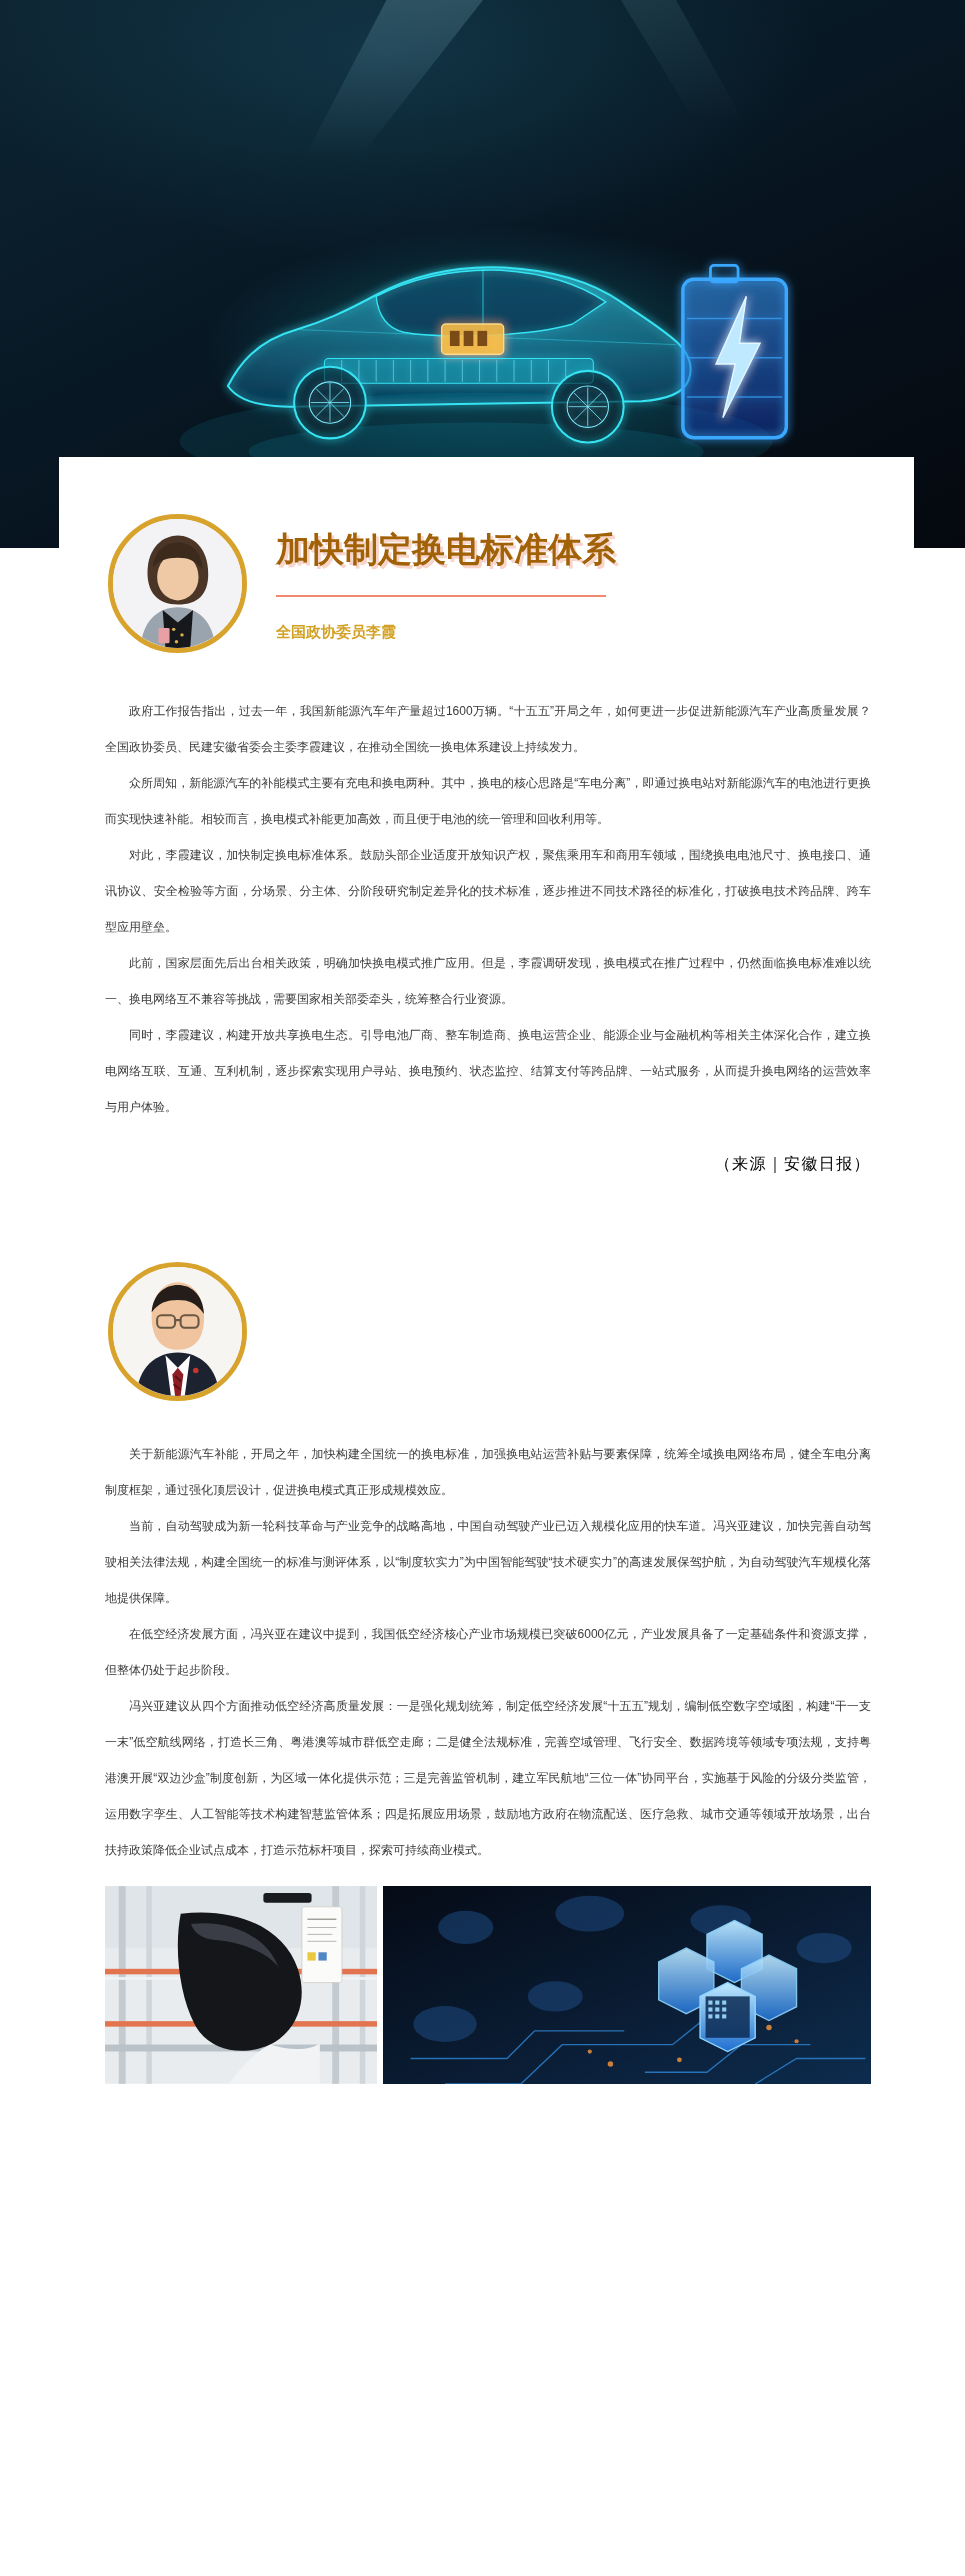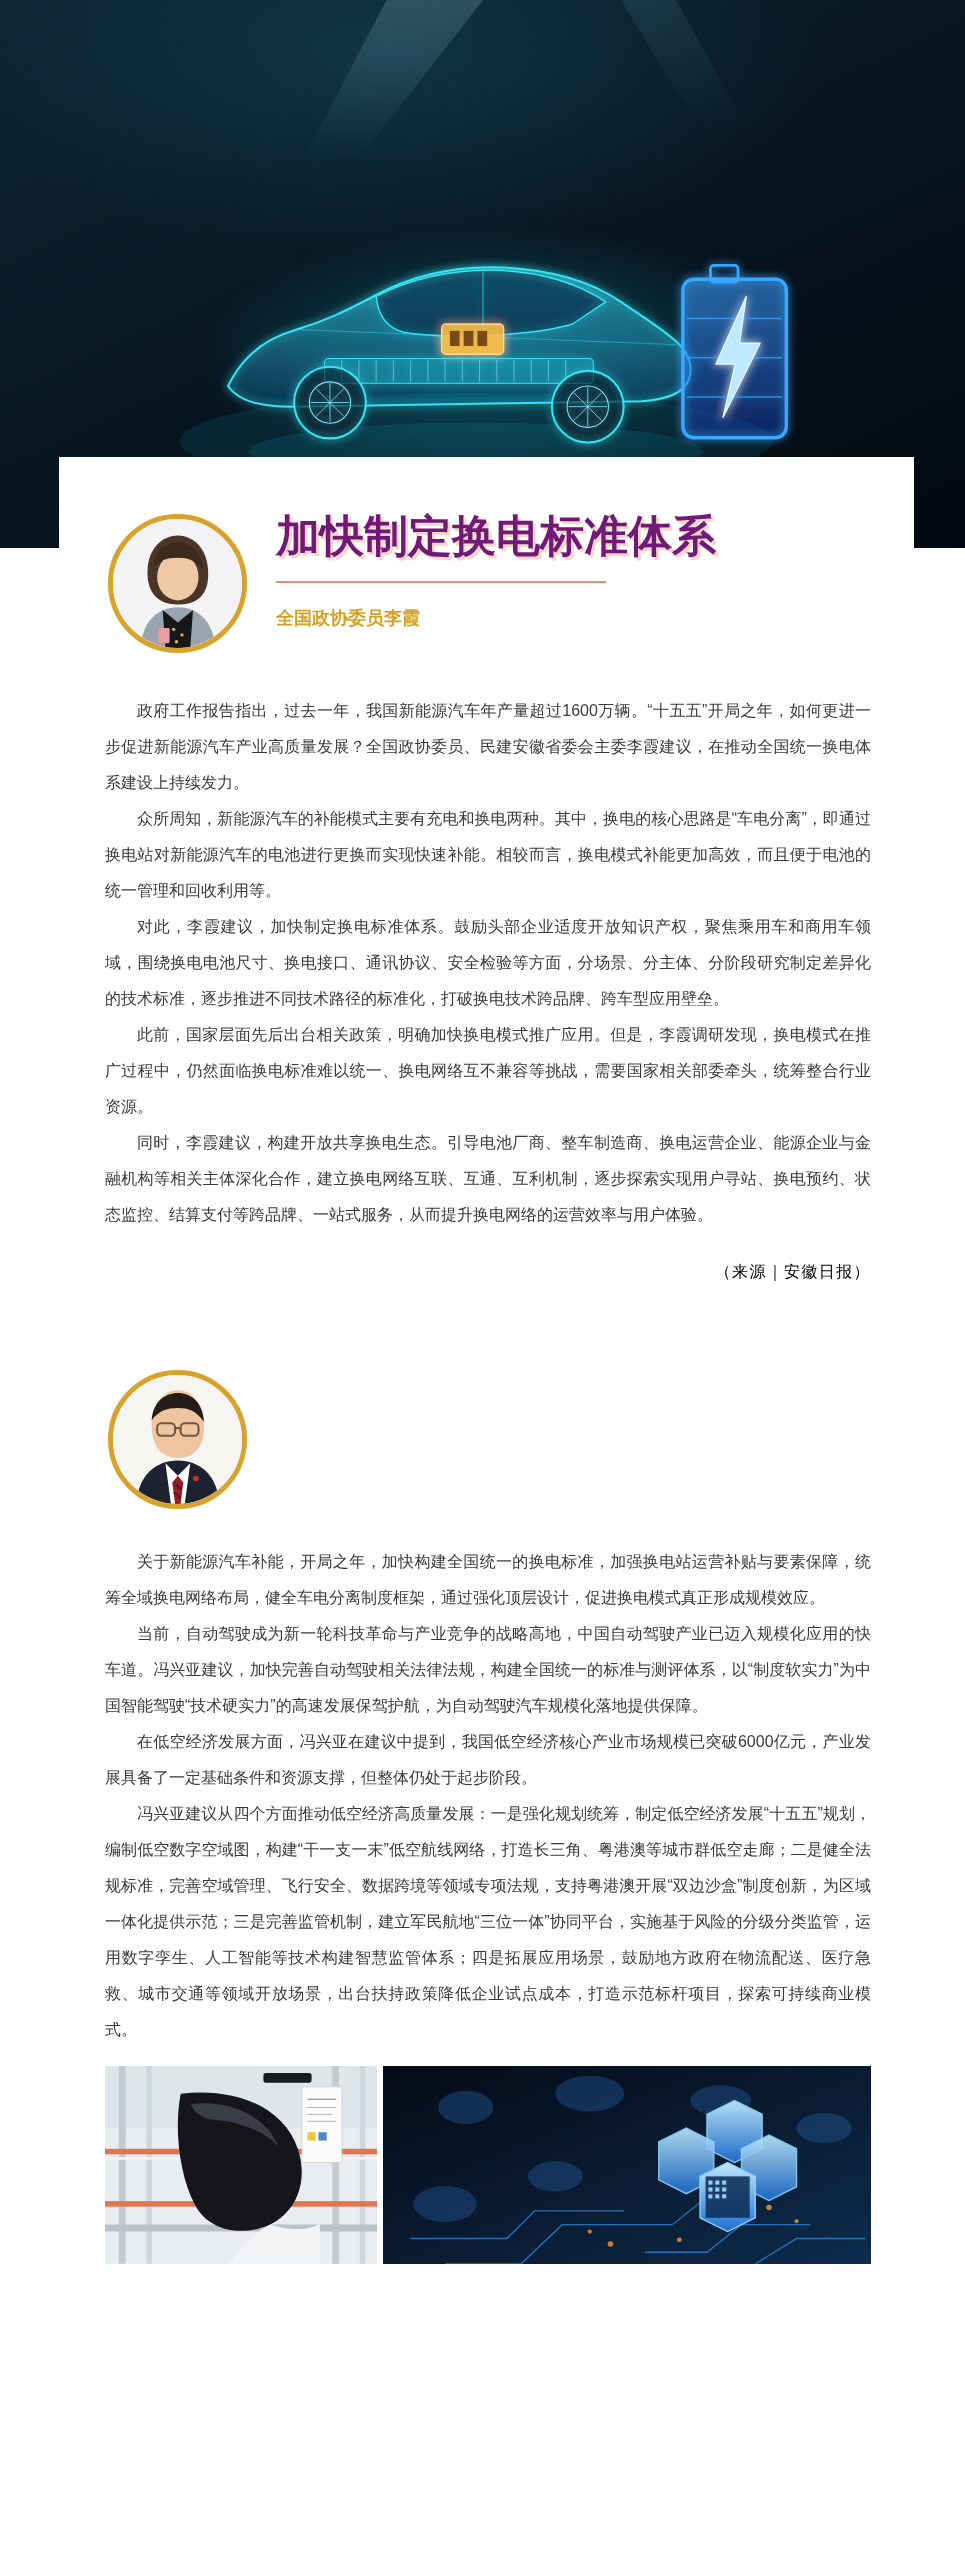--- a/index.html
+++ b/index.html
@@ -27,33 +27,33 @@
   .section-head{position:relative;height:140px;}
   .section-head.s1{margin-top:57px;}
   .section-head.s2{margin-top:87px;}
   .avatar{
     position:absolute;left:2.8px;top:0;width:129px;height:129px;
     border:5.5px solid #d8a32c;border-radius:50%;overflow:hidden;background:#f5f5f5;
   }
   .avatar svg{display:block;}
   .head-col{position:absolute;left:171px;top:0;right:0;}
   .headline{
-    margin-top:2px;font-size:44px;line-height:39px;font-weight:bold;
-    color:#701a75;letter-spacing:0;
+    margin-top:16px;font-size:34px;line-height:39px;font-weight:bold;
+    color:#a16207;letter-spacing:0;
     text-shadow:2.8px 2.8px 0 rgba(242,176,158,.55);
     white-space:nowrap;
   }
   .head-divider{height:2.1px;background:#f2886e;margin-top:26px;}
   .s1 .head-divider{width:330px;}
   .s2 .head-divider{width:475px;}
   .subtitle{
-    margin-top:22px;font-size:18px;line-height:26px;font-weight:bold;color:#d3a125;
+    margin-top:22px;font-size:15px;line-height:26px;font-weight:bold;color:#d3a125;
   }
   
-  .body-text{color:#3a3a3a;font-size:16px;line-height:36px;text-align:justify;}
+  .body-text{color:#3a3a3a;font-size:12px;line-height:36px;text-align:justify;}
   .body-text.b1{margin-top:39px;}
   .body-text.b2{margin-top:34px;}
   .body-text p{margin:0;text-indent:2em;}
   .source-row{
     margin-top:28px;text-align:right;
     font-family:"Liberation Serif","DejaVu Serif",serif;
     font-size:16px;line-height:22px;color:#000000;letter-spacing:1.4px;
   }
   
   .photo-row{margin-top:18px;display:flex;gap:5.5px;height:198px;}

